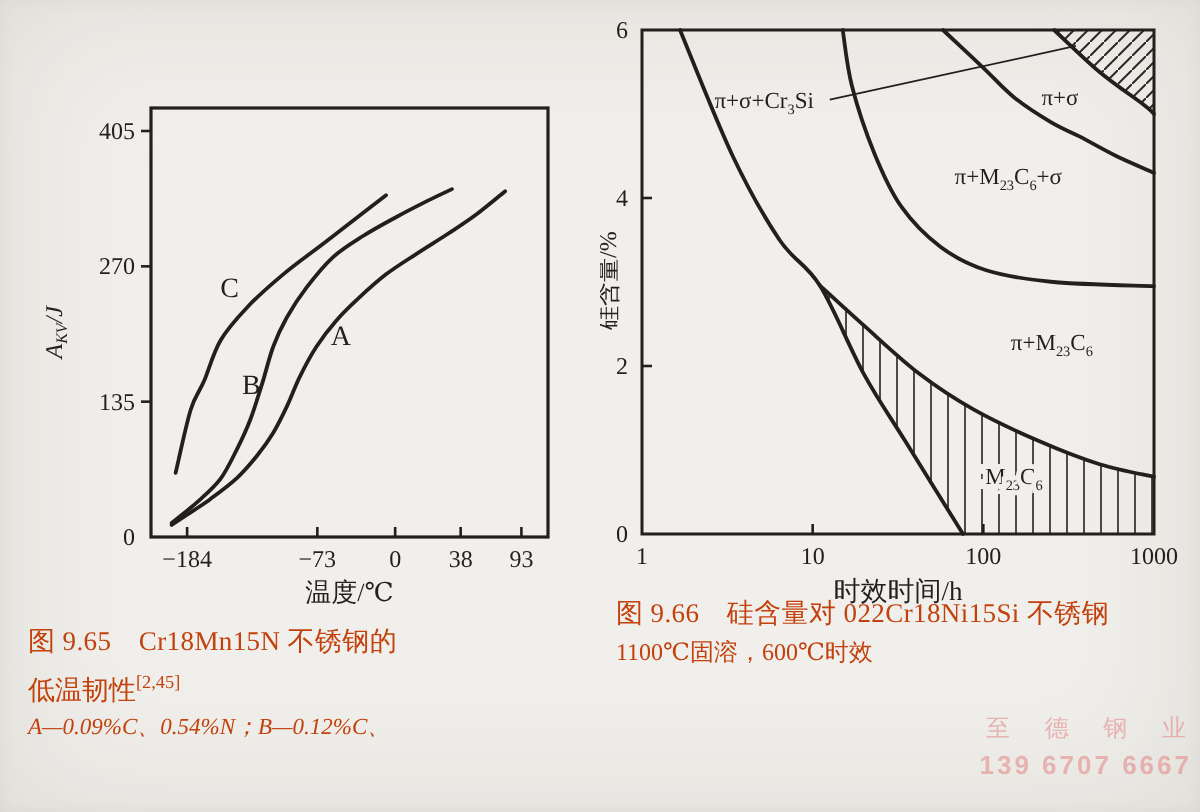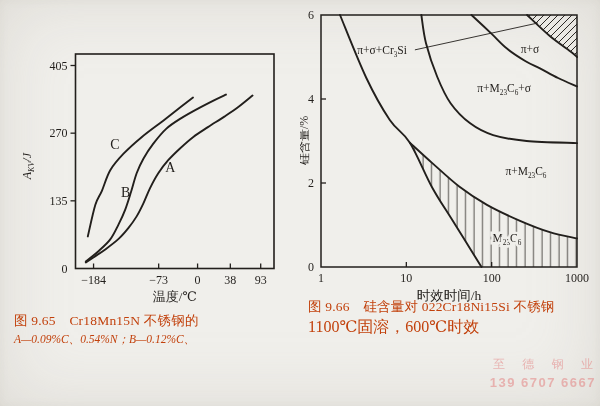--- a/index.html
+++ b/index.html
@@ -12,21 +12,21 @@
   }
   svg{position:absolute;display:block;}
   #left-chart{left:0;top:0;}
   #right-chart{left:300px;top:0;}
   .caption{position:absolute;color:#c2410c;line-height:20px;}
   #left-caption{left:14px;top:311px;width:312px;}
   #right-caption{left:308px;top:297px;width:292px;}
   .cap-title{font-size:13.5px;letter-spacing:0.2px;}
   .cap-sub{font-size:13.5px;}
   .cap-note{font-size:11.5px;line-height:17px;font-style:italic;}
-  .cap-note3{font-size:16px;line-height:19px;}
+  .cap-note3{font-size:12px;line-height:19px;}
   sup{font-size:0.68em;}
   #watermark{
     position:absolute;left:470px;top:356px;width:126px;text-align:right;
     color:rgba(228,122,122,0.5);font-family:"Liberation Sans","DejaVu Sans",sans-serif;
     user-select:none;
   }
   #watermark .wm1{font-size:12px;letter-spacing:7px;margin-right:-4px;}
   #watermark .wm2{font-size:13px;letter-spacing:1.5px;margin-top:2px;font-weight:bold;}
 </style>
 </head>
@@ -97,20 +97,21 @@
       <text x="106.33333333333333" y="282" font-size="12" text-anchor="middle" fill="#221f1c">10</text>
       <line x1="191.66666666666666" y1="267" x2="191.66666666666666" y2="262" stroke="#221f1c" stroke-width="1.3"></line>
       <text x="191.66666666666666" y="282" font-size="12" text-anchor="middle" fill="#221f1c">100</text>
       <text x="277" y="282" font-size="12" text-anchor="middle" fill="#221f1c">1000</text>
       <text x="149" y="300" font-size="13.5" text-anchor="middle" fill="#221f1c">时效时间/h</text>
       <text transform="translate(8,165) rotate(-90)" font-size="12" fill="#221f1c">硅含量/%</text>
     </svg>
 
   <div class="caption" id="left-caption">
     <div class="cap-title">图 9.65　Cr18Mn15N 不锈钢的</div>
+    <div class="cap-sub"><span>低温韧性</span><sup>[2,45]</sup></div>
     <div class="cap-note">A—0.09%C、0.54%N；B—0.12%C、</div>
   </div>
 
   <div class="caption" id="right-caption">
     <div class="cap-title">图 9.66　硅含量对 022Cr18Ni15Si 不锈钢</div>
     <div class="cap-note3">1100℃固溶，600℃时效</div>
   </div>
 
   <div id="watermark">
     <div class="wm1">至 德 钢 业</div>

